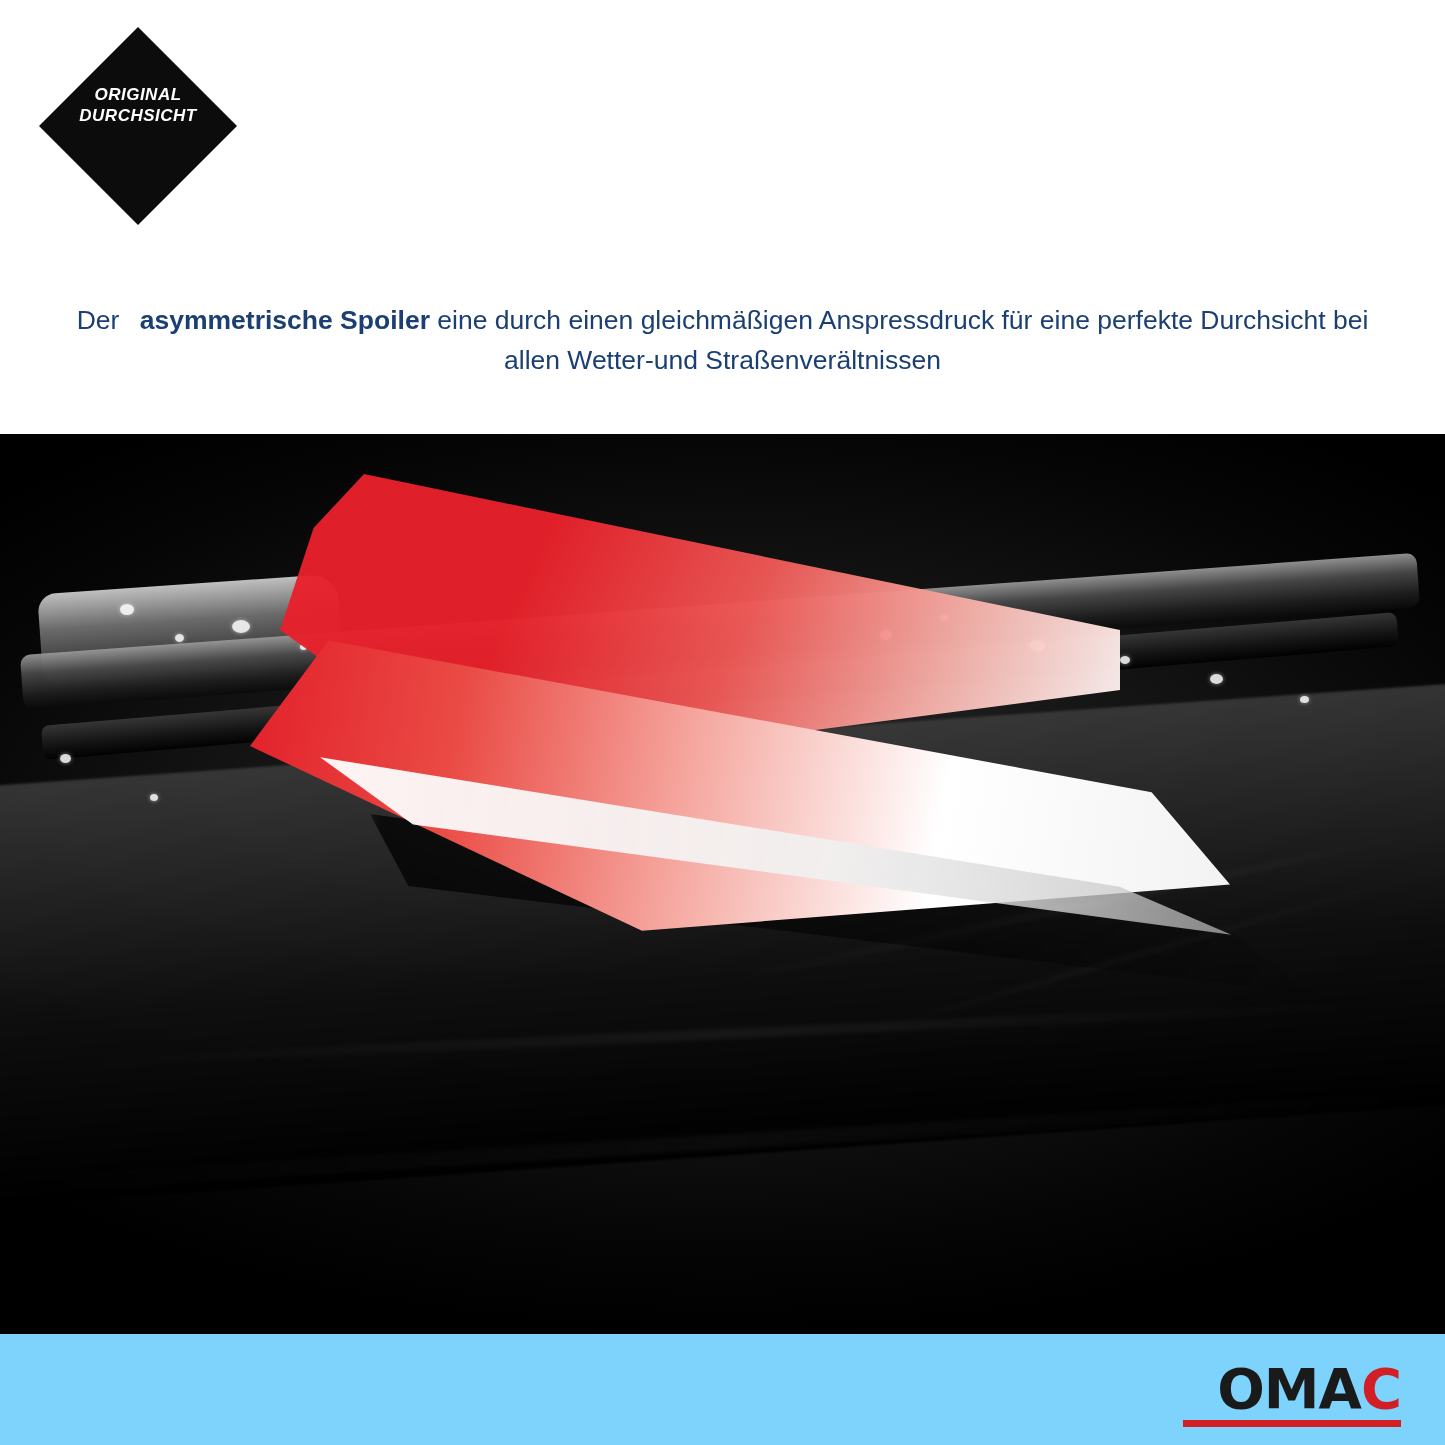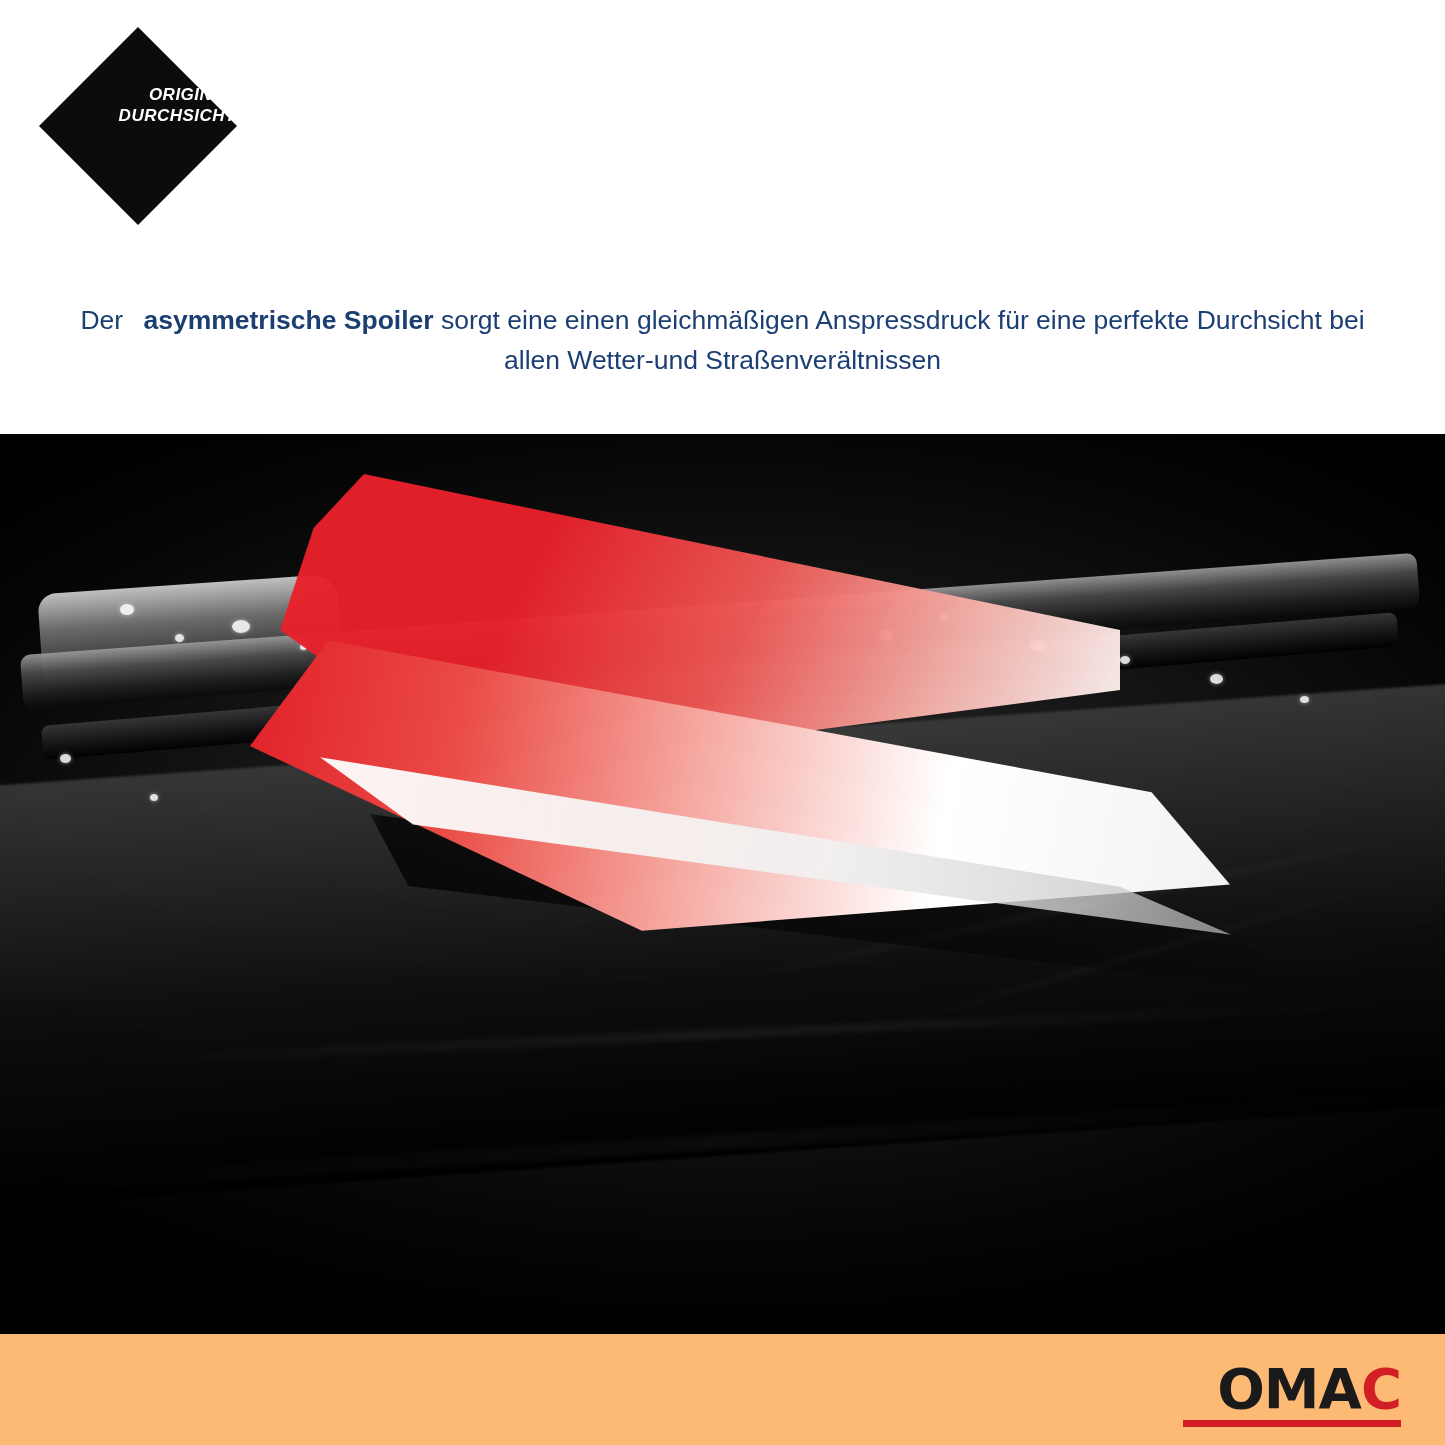--- a/index.html
+++ b/index.html
@@ -35,21 +35,21 @@
     width: 140px;
     height: 140px;
     background: #0c0c0c;
     transform: rotate(45deg);
   }
   .badge-text {
     position: absolute;
     left: 0;
     top: 56px;
     width: 196px;
-    text-align: right;
+    text-align: center;
     color: #ffffff;
     font-style: italic;
     font-weight: bold;
     font-size: 17px;
     line-height: 21px;
     letter-spacing: 0.5px;
     z-index: 2;
   }
   .header-title {
     position: absolute;
@@ -200,21 +200,21 @@
     box-shadow: 0 0 4px rgba(255,255,255,0.5);
   }
 
   
   .footer {
     position: absolute;
     left: 0;
     top: 1334px;
     width: 1445px;
     height: 111px;
-    background: #fdba74;
+    background: #7dd3fc;
   }
   .logo {
     position: absolute;
     right: 44px;
     top: 22px;
     font-size: 56px;
     font-weight: bold;
     letter-spacing: -1px;
     color: #1a1a1a;
     font-family: "DejaVu Sans", sans-serif;
@@ -238,21 +238,21 @@
     <div class="badge-diamond"></div>
     <div class="badge-text">
       <div>ORIGINAL</div>
       <div>DURCHSICHT</div>
     </div>
   </div>
 
 </div>
 
 <div class="subtitle">
-  <span>Der </span><b>asymmetrische Spoiler</b><span> sorgt eine einen gleichmäßigen Anspressdruck für eine perfekte Durchsicht bei allen Wetter-und Straßenverältnissen</span>
+  <span>Der </span><b>asymmetrische Spoiler</b><span> eine durch einen gleichmäßigen Anspressdruck für eine perfekte Durchsicht bei allen Wetter-und Straßenverältnissen</span>
 </div>
 
 <div class="hero">
 
   <div class="glass-base"></div>
   <div class="streak s1"></div>
   <div class="streak s2"></div>
   <div class="streak s3"></div>
   <div class="streak s4"></div>
 

